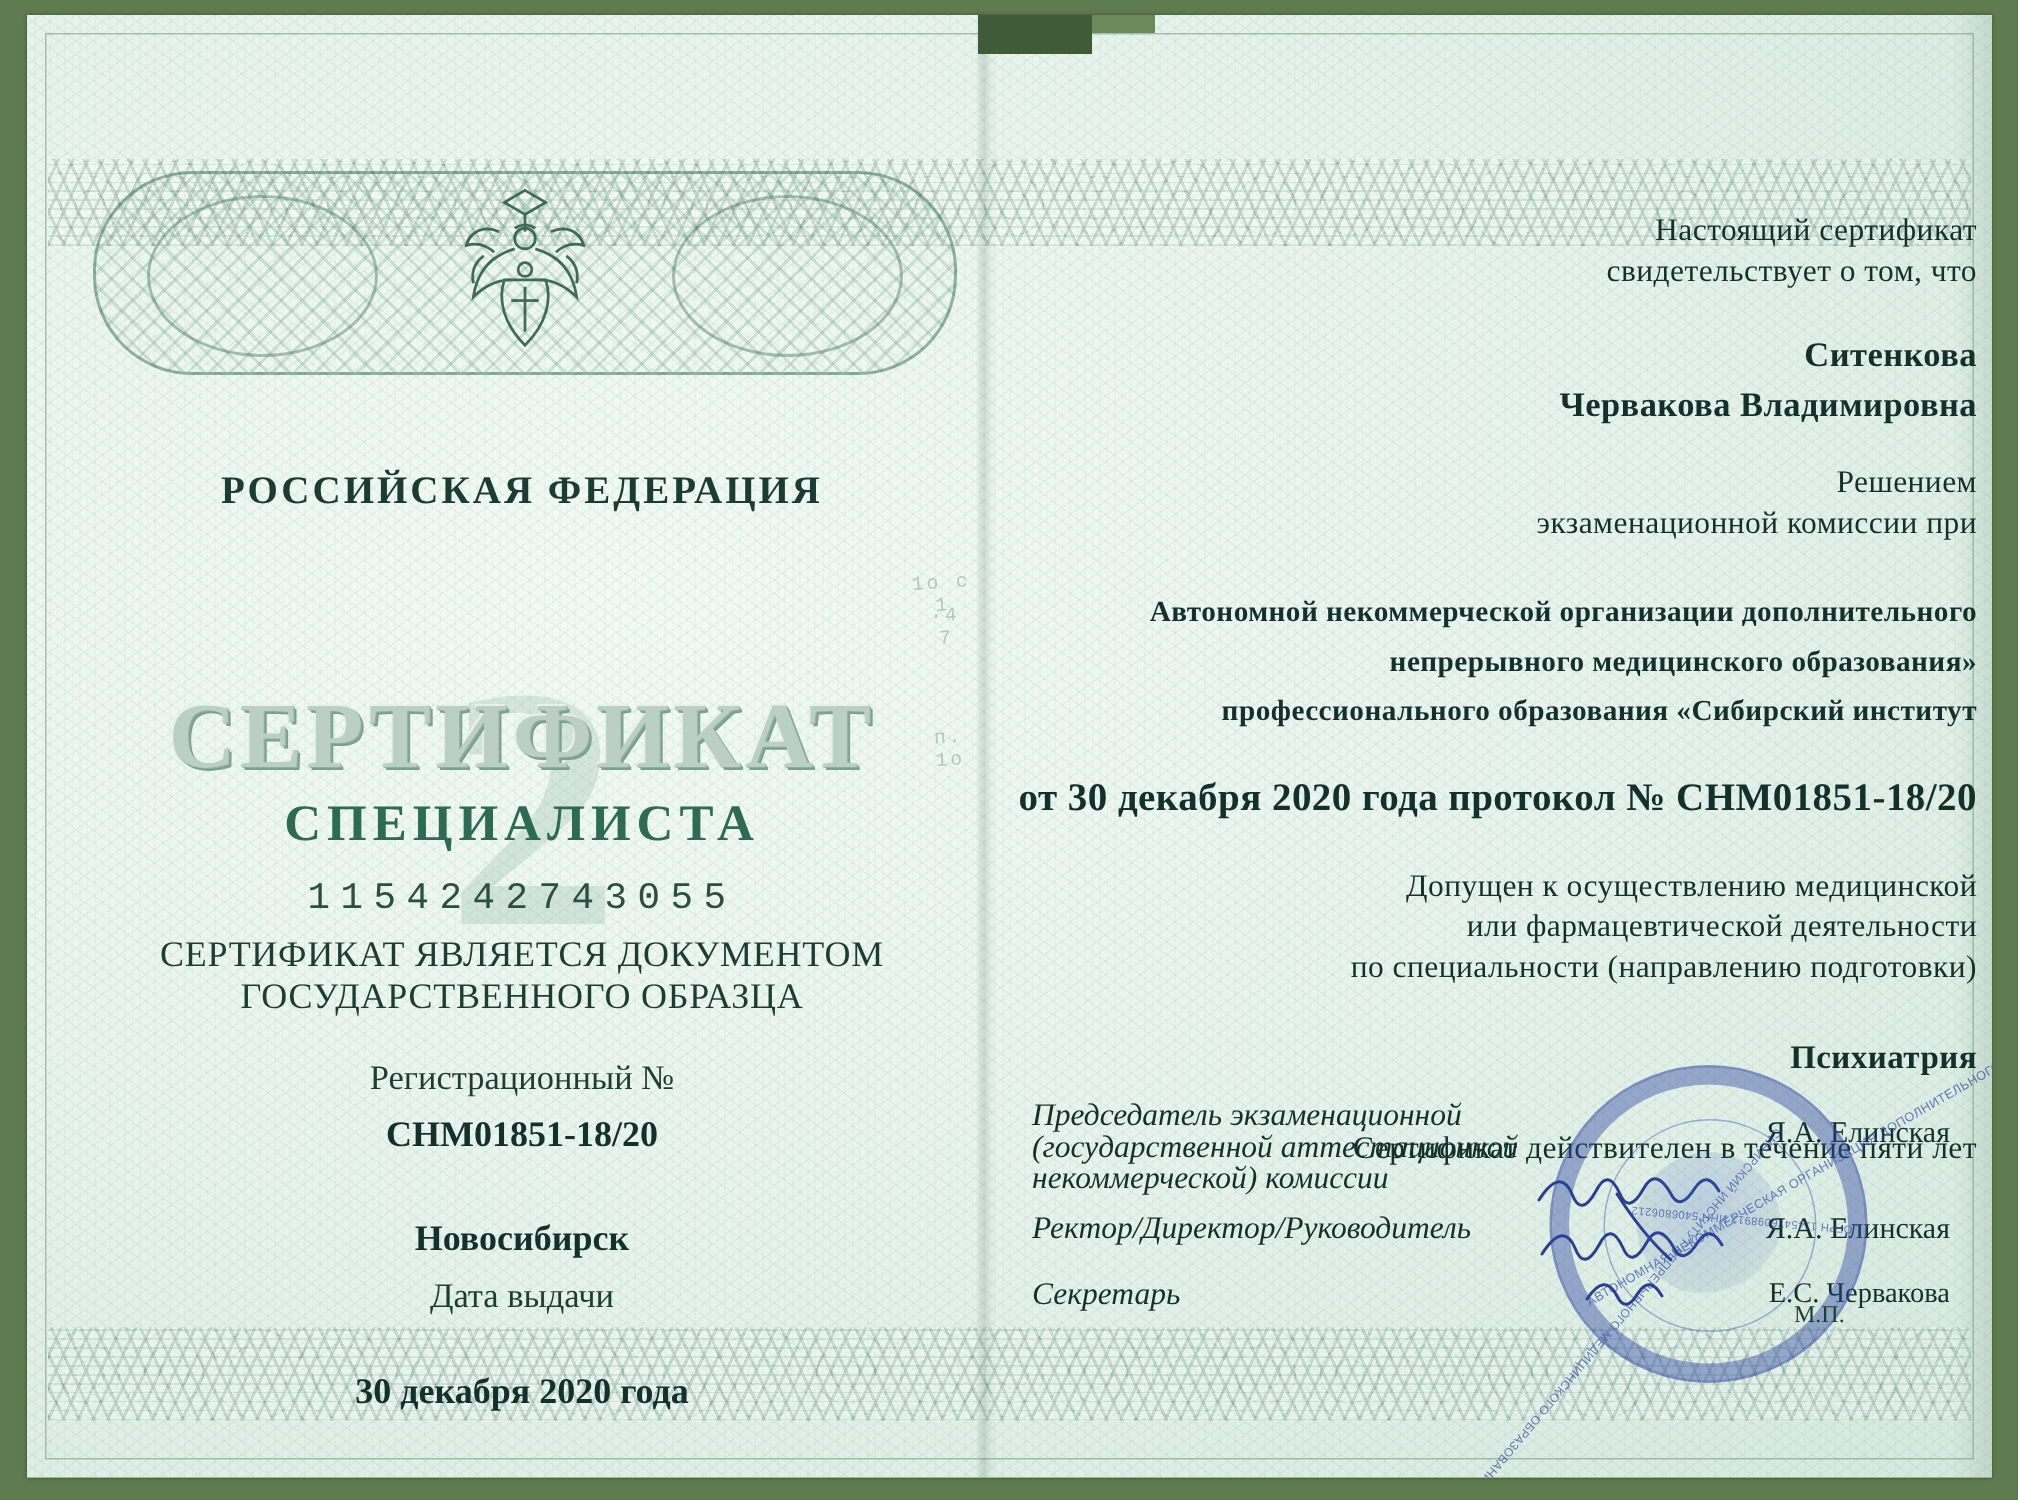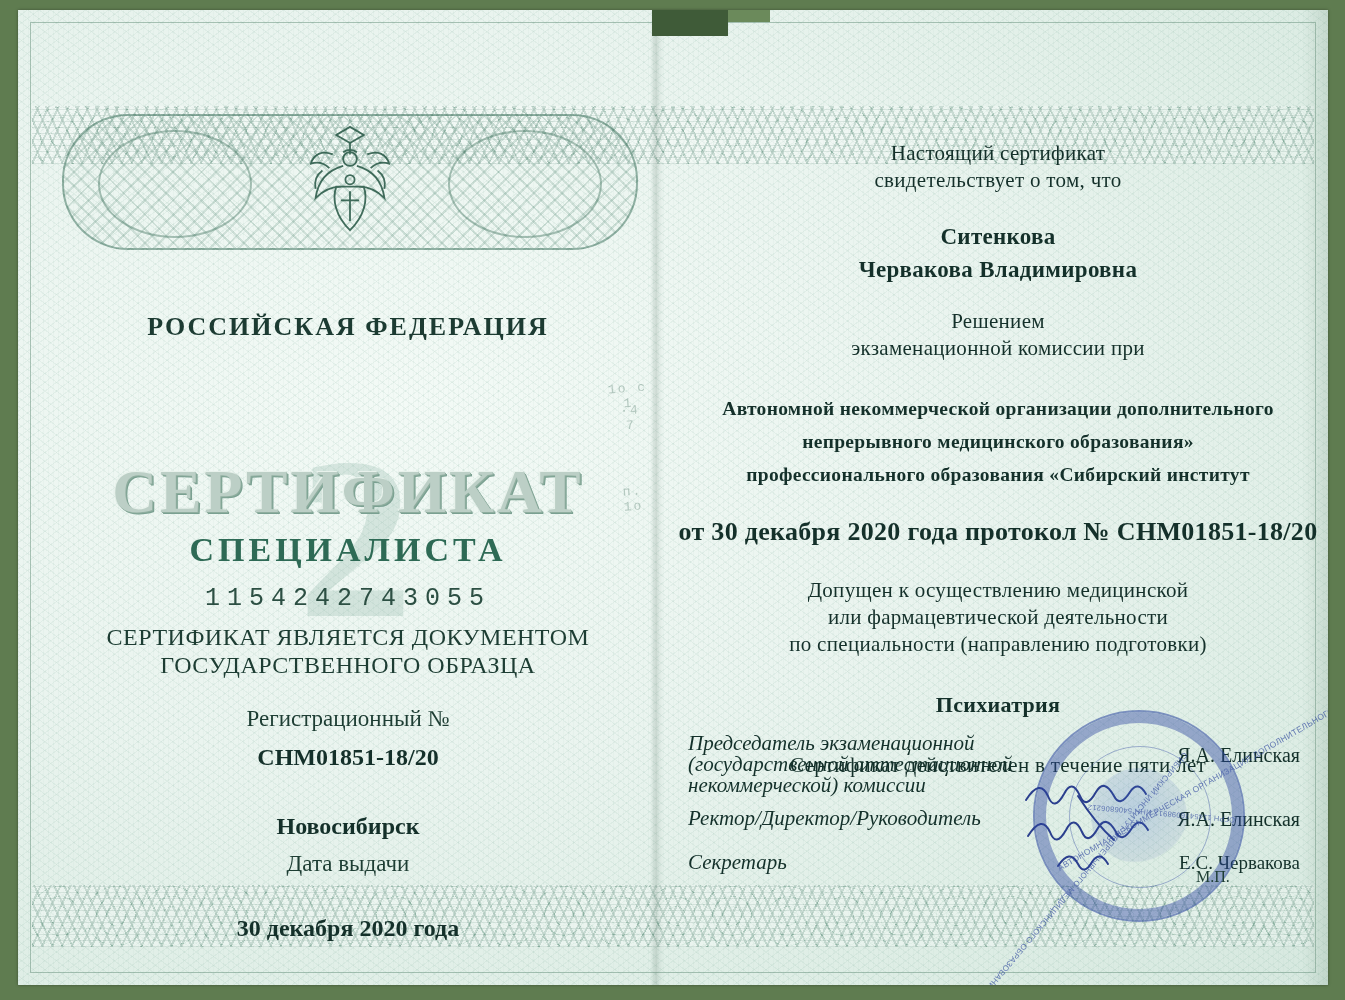--- a/index.html
+++ b/index.html
@@ -287,21 +287,21 @@
 
   
   #right {
     position: absolute;
     left: 660px;
     top: 130px;
     width: 640px;
     color: #14302a;
     text-align: center;
   }
-  .r-line { letter-spacing: .3px; }
+  .r-line { letter-spacing: .3px; text-align: right; }
   .r-small { font-size: 21px; line-height: 27px; }
   .r-name { font-weight: bold; font-size: 23px; line-height: 33px; }
   .r-org { font-weight: bold; font-size: 19.5px; line-height: 33px; }
   .r-proto { font-weight: bold; font-size: 26px; }
   .r-spec { font-weight: bold; font-size: 22px; }
 
   .gap-a { height: 22px; }
   .gap-b { height: 26px; }
   .gap-c { height: 30px; }
   .gap-d { height: 34px; }

